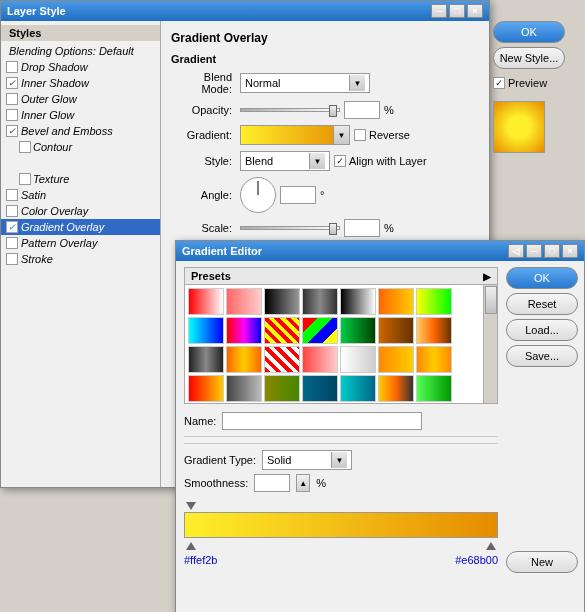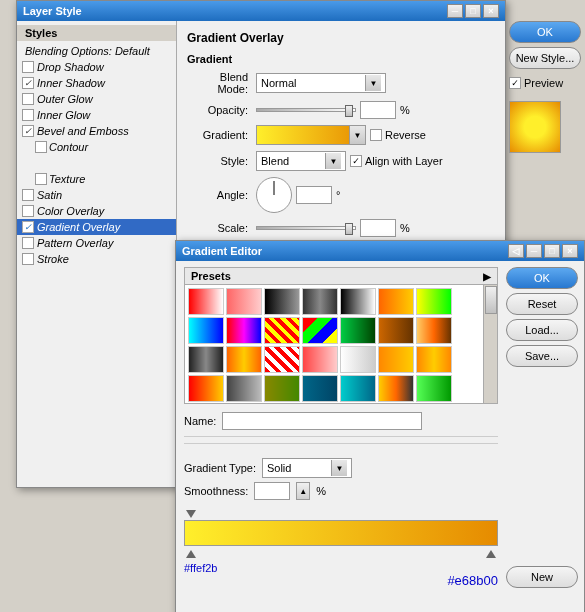--- a/index.html
+++ b/index.html
@@ -8,21 +8,21 @@
       font-size: 11px;
       background: #d4d0c8;
       width: 585px;
       height: 612px;
       overflow: hidden;
     }
 
     
     .layer-style-window {
       position: absolute;
-      top: 0; left: 16px;
+      top: 0; left: 0;
       width: 490px;
       height: 488px;
       background: #f0f0f0;
       border: 1px solid #888;
       box-shadow: 2px 2px 8px rgba(0,0,0,0.4);
     }
 
     .window-titlebar {
       background: linear-gradient(to bottom, #4a9ae8, #1e6dbf);
       color: white;
@@ -368,21 +368,21 @@
       font-size: 11px;
       padding: 0 4px;
     }
 
     .gradient-type-row {
       display: flex;
       align-items: center;
       gap: 6px;
       margin-bottom: 4px;
       border-top: 1px solid #ccc;
-      padding-top: 14px;
+      padding-top: 6px;
     }
 
     .smoothness-row {
       display: flex;
       align-items: center;
       gap: 6px;
       margin-bottom: 6px;
     }
 
     .smoothness-input {
@@ -646,21 +646,21 @@
 
         <div style="height:26px; background:linear-gradient(to right, #ffef2b, #e68b00); border:1px solid #999; cursor:pointer;"></div>
 
         <div style="height:14px; position:relative;">
           <div style="position:absolute; left:2px; bottom:2px; width:0; height:0; border-left:5px solid transparent; border-right:5px solid transparent; border-bottom:8px solid #666;"></div>
           <div style="position:absolute; right:2px; bottom:2px; width:0; height:0; border-left:5px solid transparent; border-right:5px solid transparent; border-bottom:8px solid #666;"></div>
         </div>
 
         <div style="display:flex; justify-content:space-between; margin-top:2px;">
           <span style="color:#0000cc; font-size:11px;">#ffef2b</span>
-          <span style="color:#0000cc; font-size:13px;margin-top:11px;">#e68b00</span>
+          <span style="color:#0000cc; font-size:11px;">#e68b00</span>
         </div>
       </div>
     </div>
 
     <div style="width:70px; display:flex; flex-direction:column; gap:4px; padding-top:0;">
       <div class="action-btn primary">OK</div>
       <div class="action-btn">Reset</div>
       <div class="action-btn">Load...</div>
       <div class="action-btn">Save...</div>
       <div style="margin-top:auto; padding-top: 180px;">

